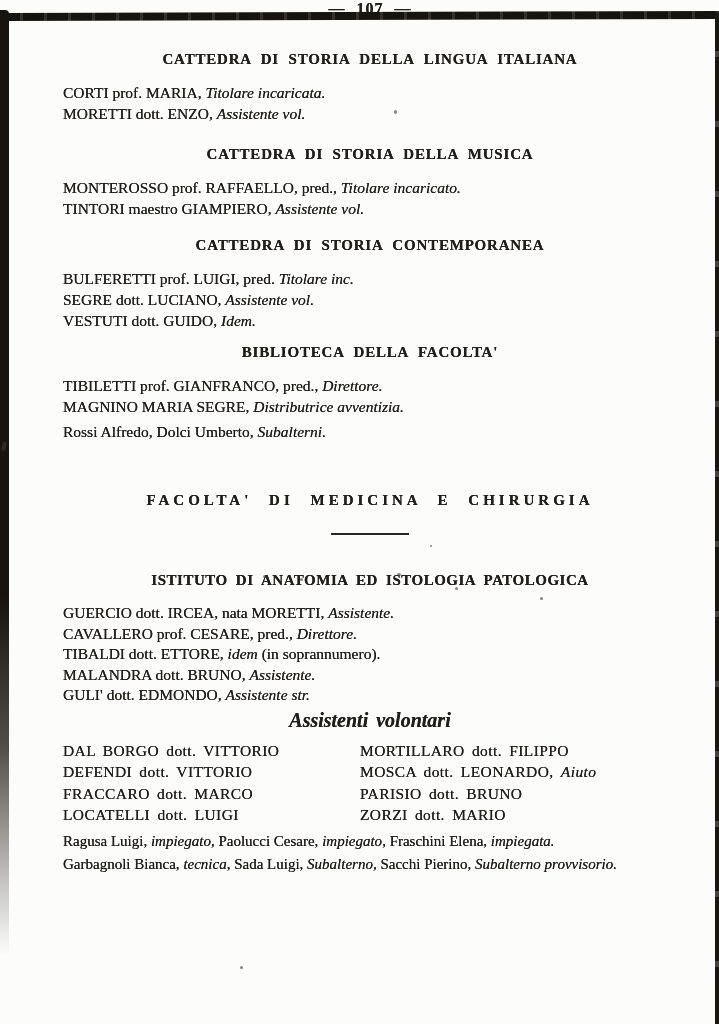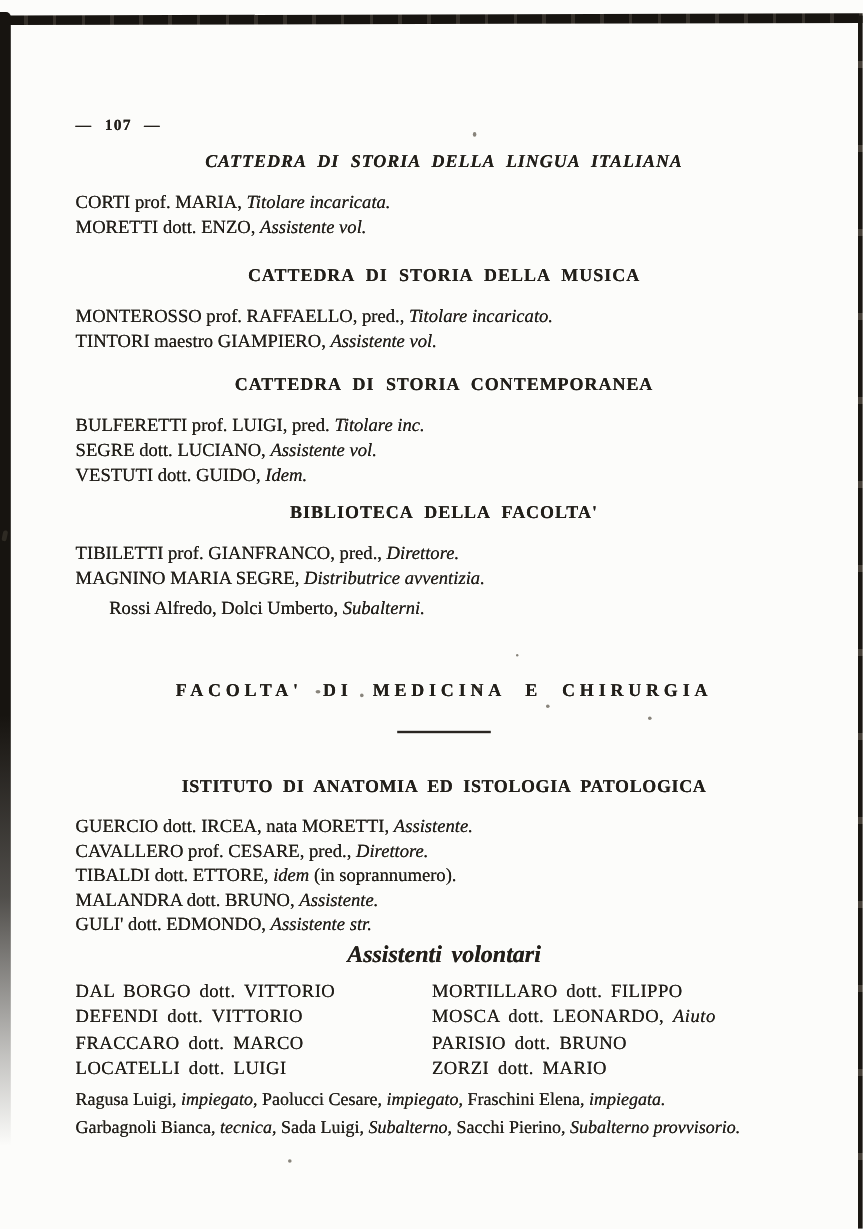--- a/index.html
+++ b/index.html
@@ -32,32 +32,32 @@
   .edge-right{
     position:absolute;top:13px;right:0;width:4px;bottom:0;
     background:repeating-linear-gradient(to bottom,#1a1712 0 38px,#48423a 38px 44px,#1a1712 44px 70px);
   }
   .margin-mark{
     position:absolute;left:2px;top:442px;width:4px;height:9px;
     background:#2e2a23;border-radius:2px;transform:rotate(12deg);
   }
   .speck{position:absolute;background:#4a4438;border-radius:50%;opacity:.65;}
   
-  .page-number{margin:0;padding-top:96px;text-align:left;
-    font-size:13px;font-weight:700;letter-spacing:1px;word-spacing:6px;}
+  .page-number{margin:0;text-align:center;
+    font-size:16px;font-weight:700;letter-spacing:1px;word-spacing:6px;}
   .heading{text-align:center;font-weight:700;font-size:15px;
     letter-spacing:.8px;word-spacing:5px;}
-  .h-sec1{margin-top:15px;font-style:italic;}
+  .h-sec1{margin-top:33px;}
   .h-sec2{margin-top:22px;}
   .h-sec3{margin-top:18px;font-family:Liberation Serif, serif;}
   .h-sec4{margin-top:13px;}
   .entries{margin-top:14px;font-size:15.5px;}
   .entries .line{line-height:21px;white-space:nowrap;}
   .entries.tight .line{line-height:20.5px;}
-  .extra{margin-top:4px;margin-left:28px;}
+  .extra{margin-top:4px;}
   .it{font-style:italic;}
   .faculty-heading{margin-top:50px;text-align:center;font-weight:700;
     font-size:15px;letter-spacing:4px;word-spacing:9px;}
   .faculty-rule{width:78px;margin:24px auto 0 auto;border:0;
     border-top:2px solid #2a2622;}
   .h-ist{margin-top:37px;letter-spacing:.5px;word-spacing:4px;}
   .vol-heading{margin-top:3px;text-align:center;font-style:italic;
     font-weight:700;font-size:20px;word-spacing:3px;}
   .columns{display:flex;margin-top:8px;font-size:15.5px;}
   .col-left{width:297px;flex:0 0 297px;}

